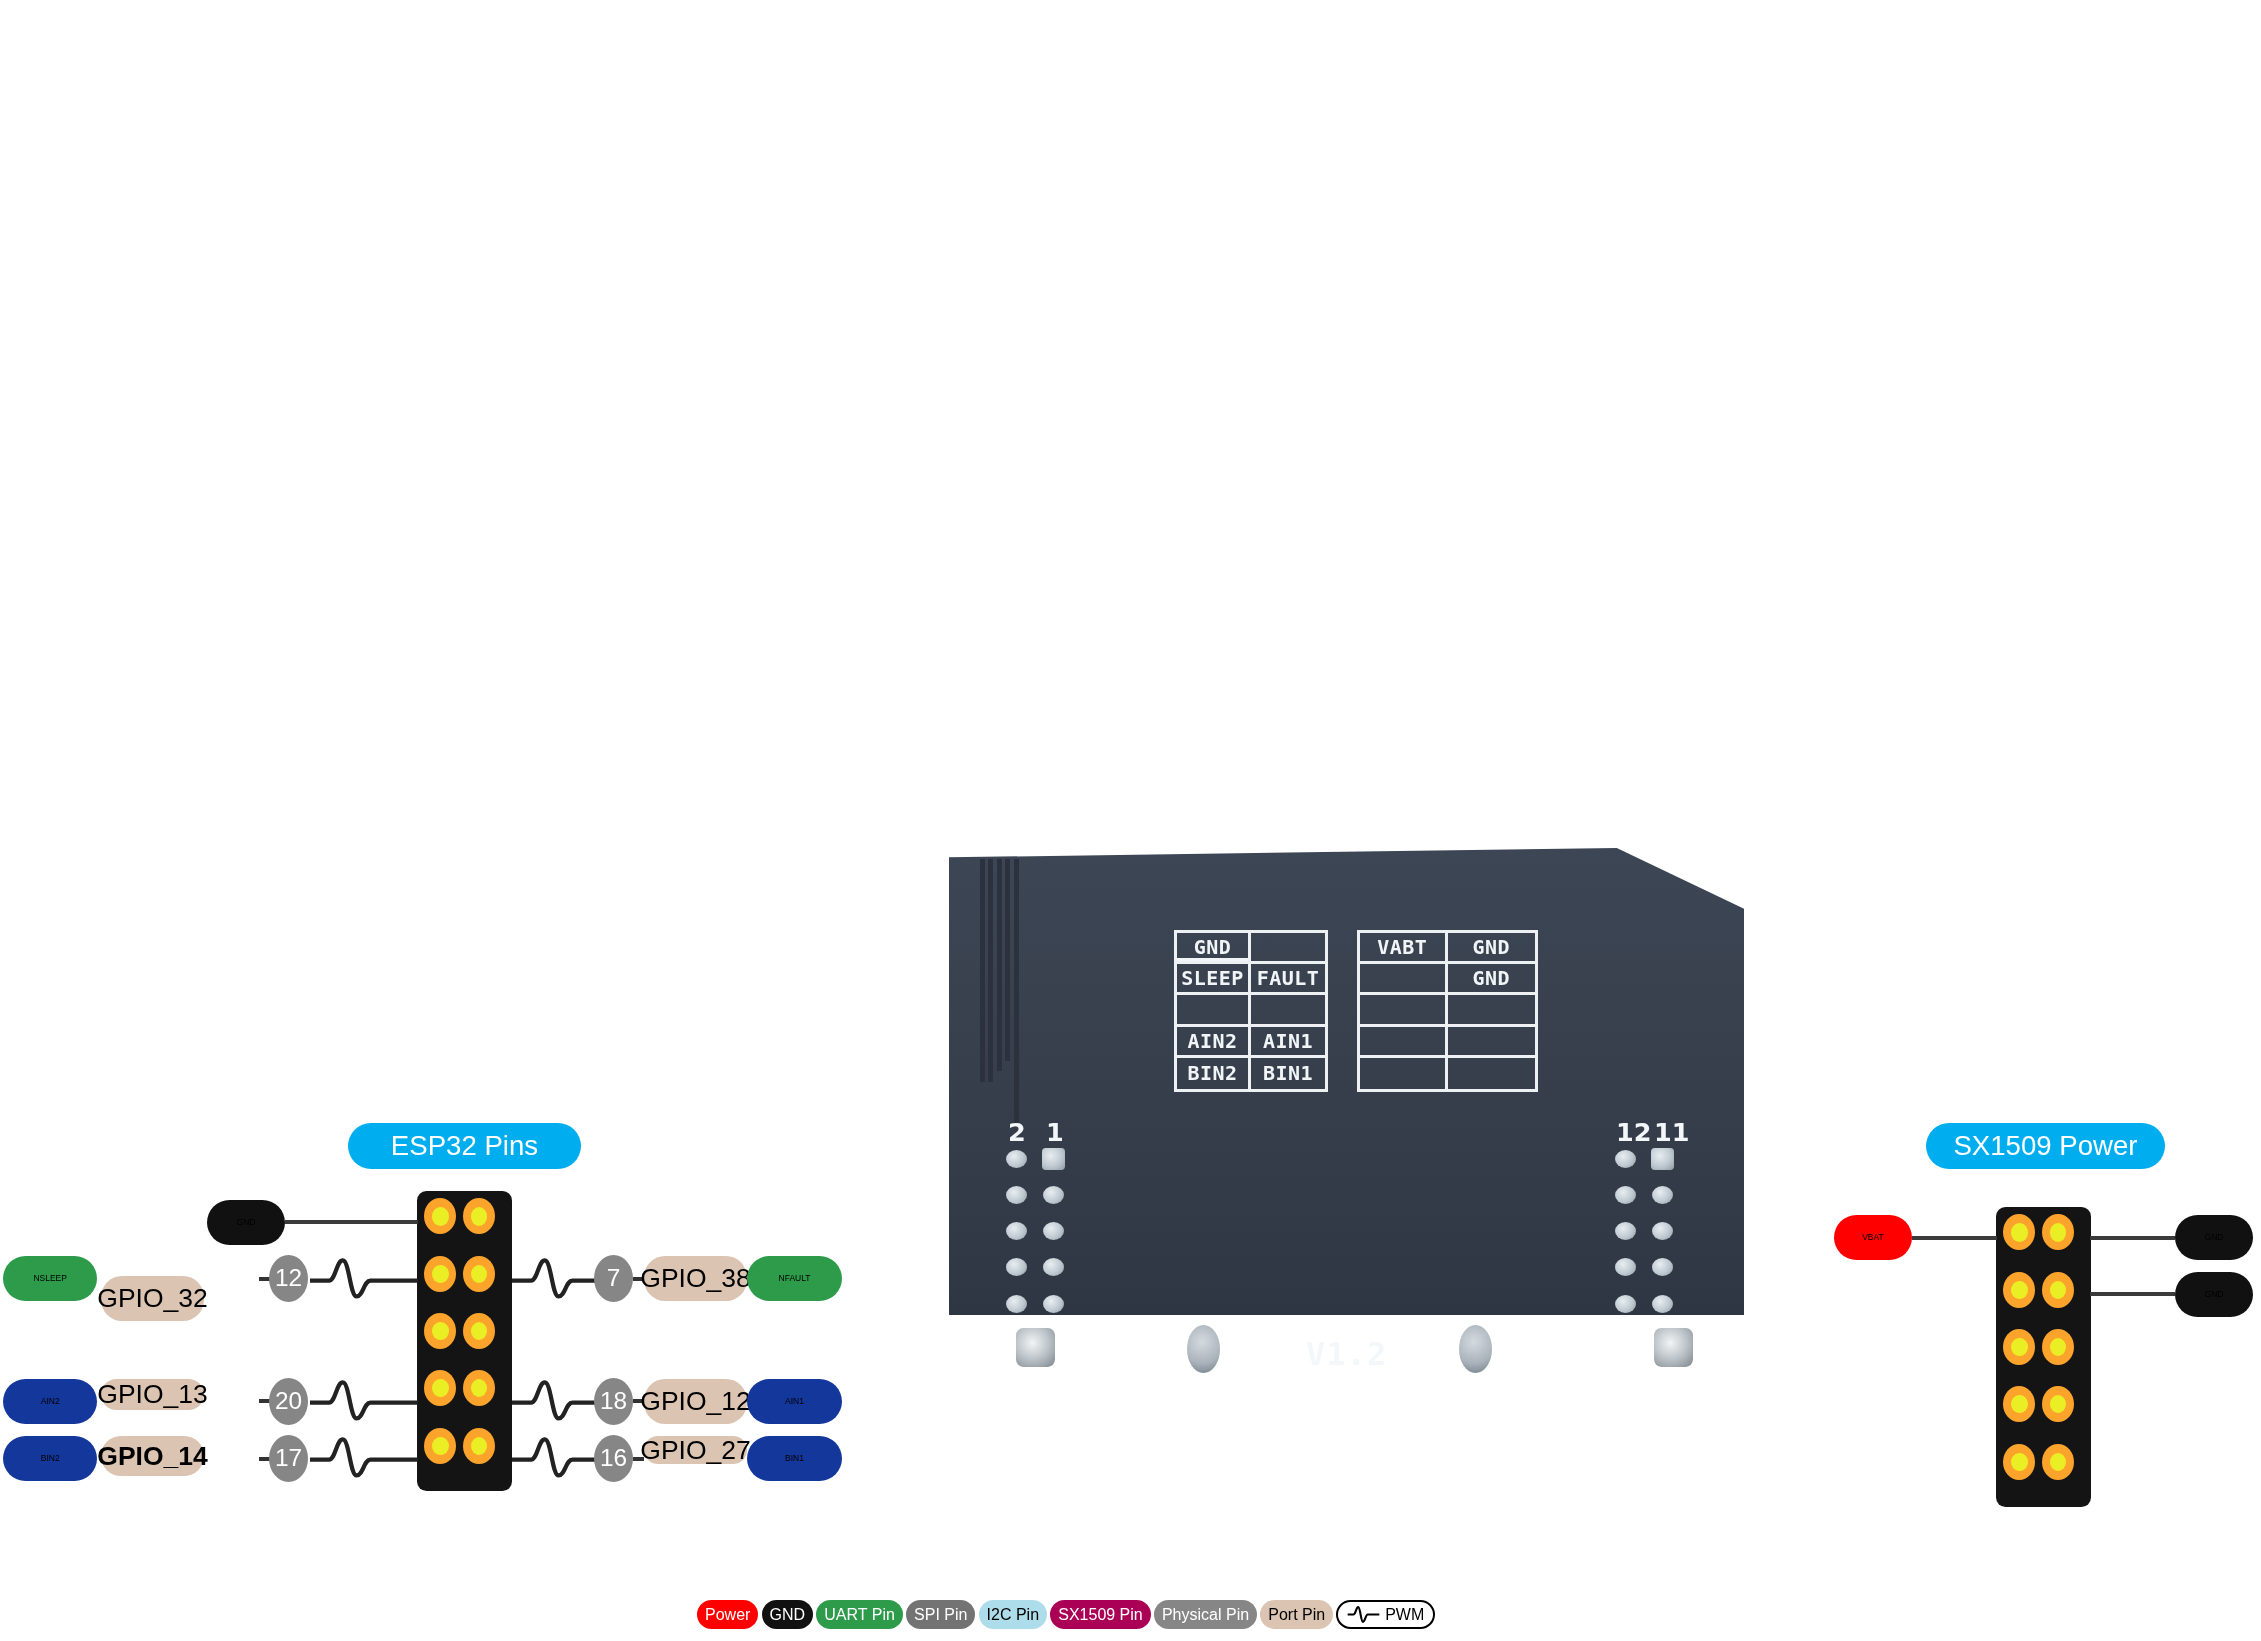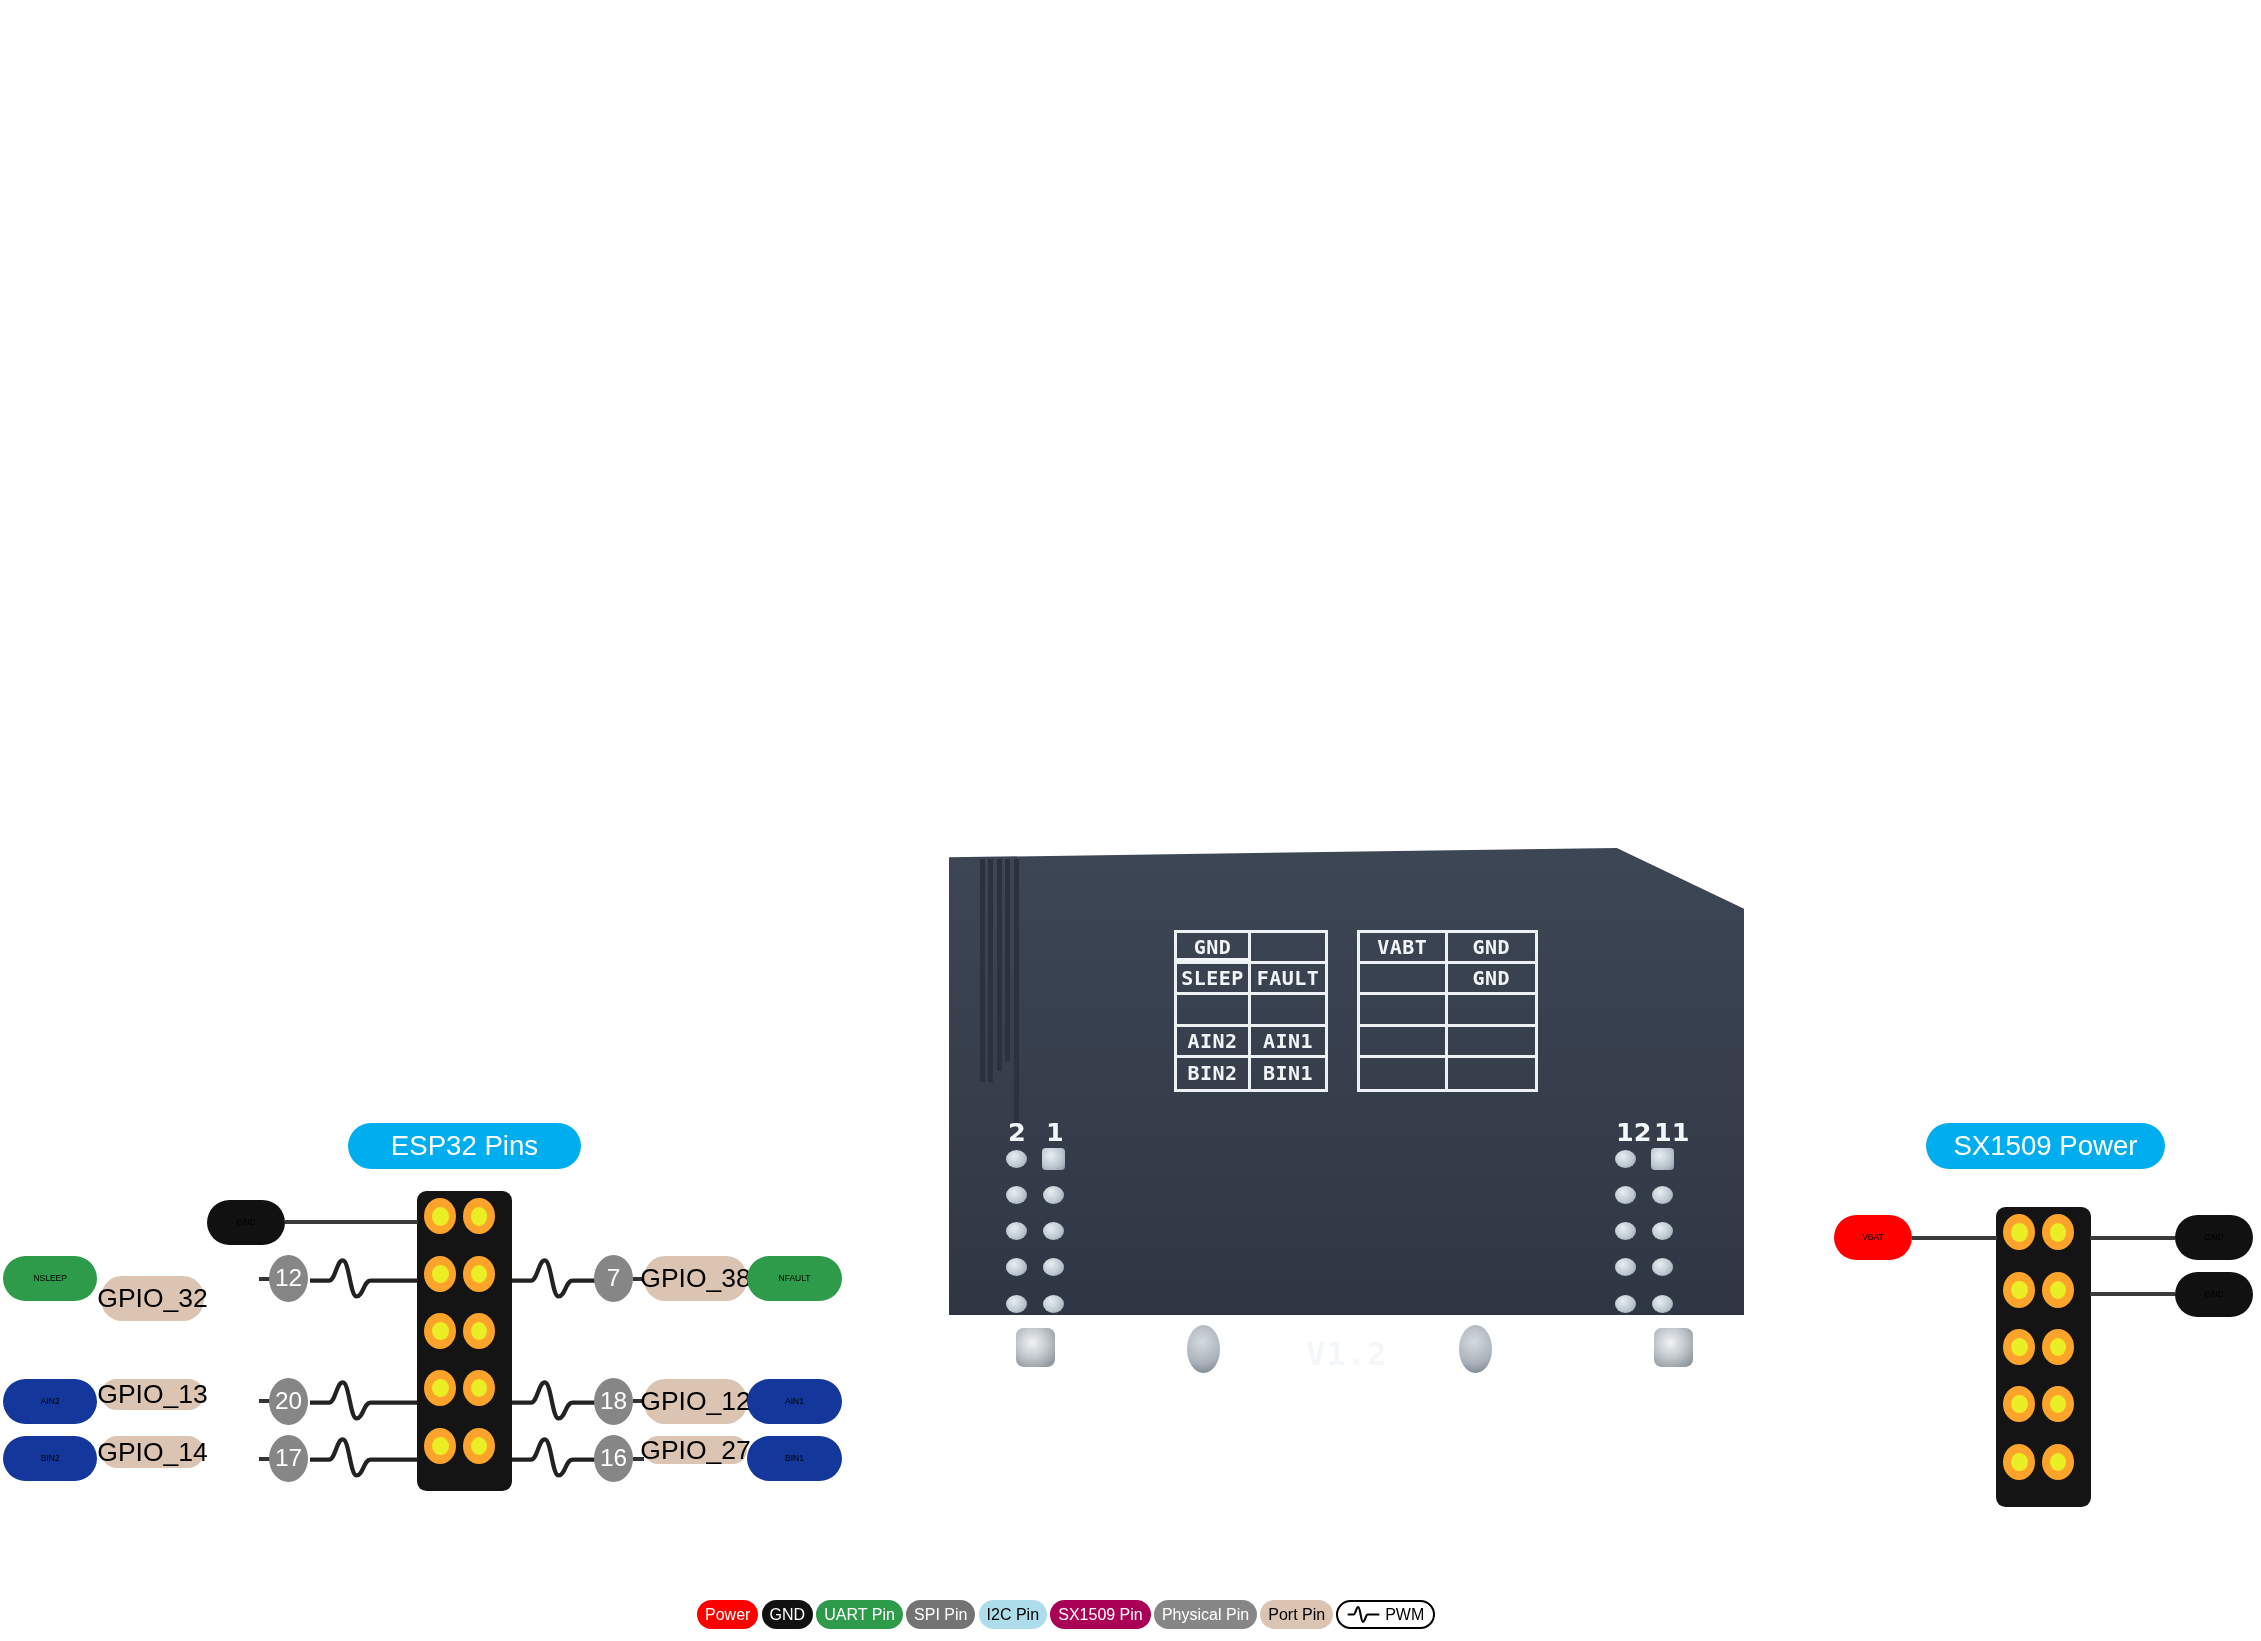--- a/index.html
+++ b/index.html
@@ -282,21 +282,21 @@
 
   <svg class="pwm-wave" style="left:512px; top:1377px;" width="108" height="48" viewBox="0 0 204 90">
     <path d="M0 48 L36 48 C48 48 50 10 62 10 C74 10 76 78 88 78 C100 78 102 48 114 48 L204 48" fill="none" stroke="#222" stroke-width="8"></path>
   </svg>
   <div class="phys-pin" style="left:594px; top:1378px;">18</div>
   <div class="dash" style="left:633px; top:1399px; width:10.6px;"></div>
   <div class="pill port-pin" style="left:644px; top:1379px; width:103px; height:45px;">GPIO_12</div>
   <div class="pill fn-spi" style="left:747px; top:1379px; width:95px; height:45px;">AIN1</div>
 
   <div class="pill fn-spi" style="left:3.2px; top:1436px; width:94px; height:45px;">BIN2</div>
-  <div class="pill port-pin" style="left:101px; top:1436px; width:103px; height:32px;">GPIO_14</div>
+  <div class="pill port-pin" style="left:101px; top:1436px; width:103px; height:40px;font-weight:bold;">GPIO_14</div>
   <div class="dash" style="left:259px; top:1457px; width:10.6px;"></div>
   <div class="phys-pin" style="left:269px; top:1435px;">17</div>
   <svg class="pwm-wave" style="left:310px; top:1434px;" width="108" height="48" viewBox="0 0 204 90">
     <path d="M0 48 L36 48 C48 48 50 10 62 10 C74 10 76 78 88 78 C100 78 102 48 114 48 L204 48" fill="none" stroke="#222" stroke-width="8"></path>
   </svg>
 
   <svg class="pwm-wave" style="left:512px; top:1434px;" width="108" height="48" viewBox="0 0 204 90">
     <path d="M0 48 L36 48 C48 48 50 10 62 10 C74 10 76 78 88 78 C100 78 102 48 114 48 L204 48" fill="none" stroke="#222" stroke-width="8"></path>
   </svg>
   <div class="phys-pin" style="left:594px; top:1435px;">16</div>

